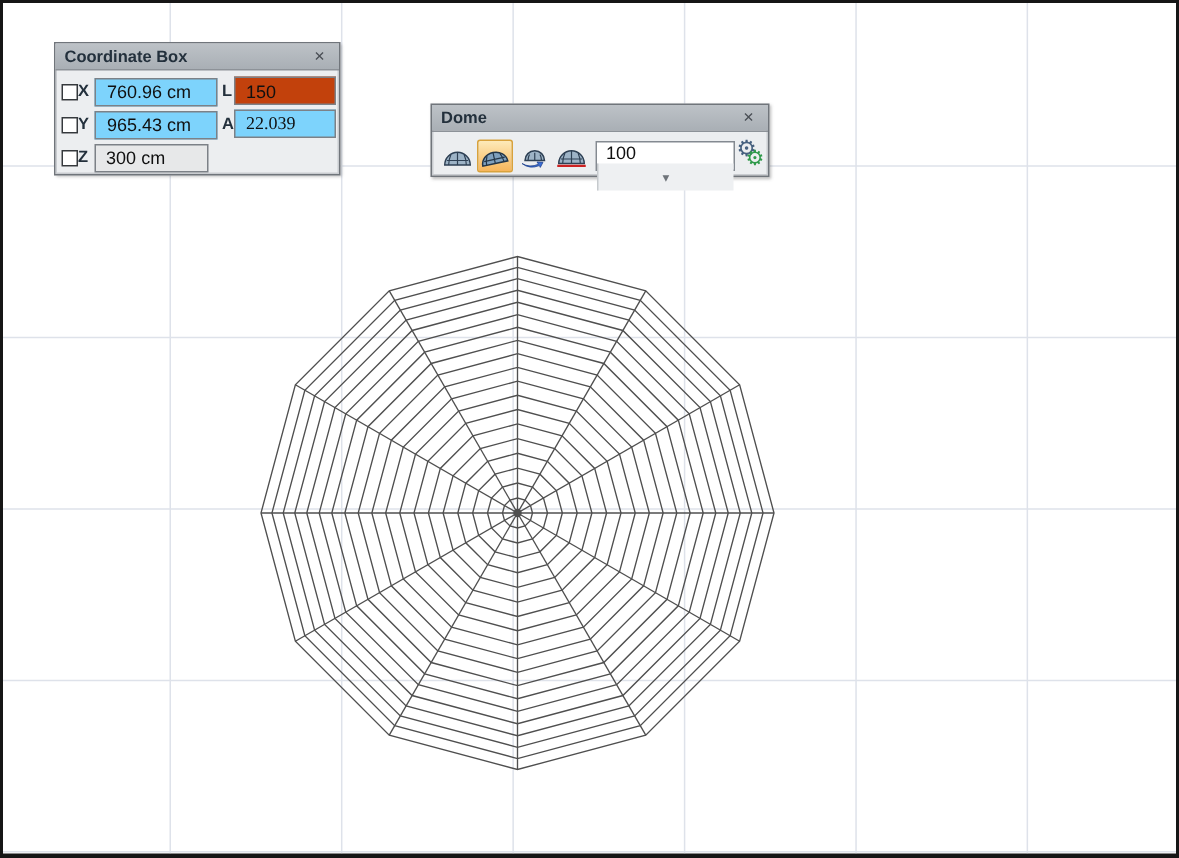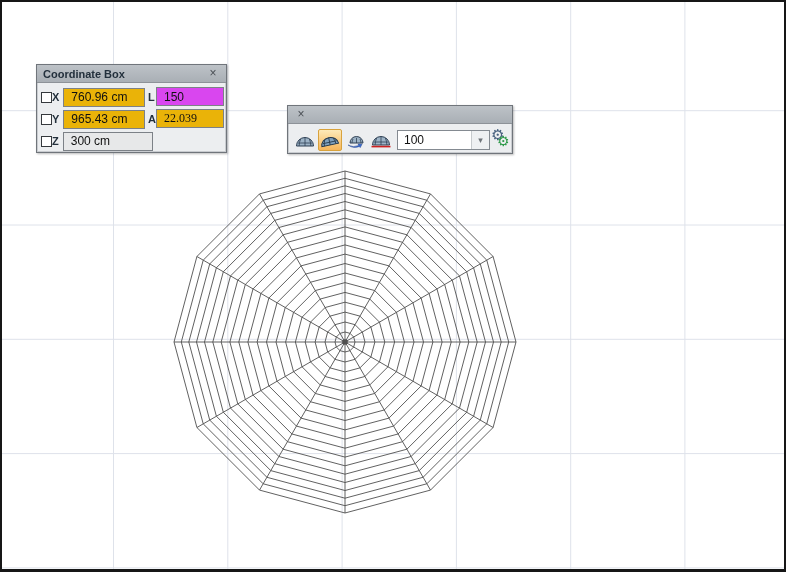--- a/index.html
+++ b/index.html
@@ -7,21 +7,20 @@
   #window{
     position:relative;width:786px;height:572px;background:#fff;
     border:2px solid #161616;border-bottom-width:3px;overflow:hidden;
   }
   #canvas-svg{position:absolute;left:0;top:0;}
   
   .palette{
     position:absolute;background:#eceef0;
     border:1px solid #70757b;
     box-shadow:0 0 0 1px #c9ccd0 inset, 1px 1px 2px rgba(60,60,60,.35);
-    margin-top:36px;
   }
   .palette .titlebar{
     height:18px;display:flex;align-items:center;
     background:linear-gradient(#bdc2c7,#a9afb5);
     border-bottom:1px solid #8d9298;
     padding:0 6px;cursor:default;
   }
   .palette .title{
     font-size:11px;font-weight:bold;color:#23303c;flex:1 1 auto;
     white-space:nowrap;overflow:hidden;
@@ -32,42 +31,42 @@
   }
   
   #coordinate-box{left:34px;top:26px;width:191px;height:89px;}
   .coord-row{position:absolute;height:20px;display:flex;align-items:center;}
   .checkbox{
     width:11px;height:11px;background:#fff;border:1px solid #35393d;
     display:inline-block;flex:0 0 auto;
   }
   .axis-label{font-size:11px;font-weight:bold;color:#23303c;margin-right:4px;}
   .field{
-    height:19px;background:#eab308;border:1px solid #7c8187;
+    height:19px;background:#7dd3fc;border:1px solid #7c8187;
     font-size:12px;color:#101010;display:flex;align-items:center;
     padding:0 0 0 7px;white-space:nowrap;overflow:hidden;
   }
   .field.disabled{background:#e7e8e9;}
-  .field.highlight{background:#d946ef;}
+  .field.highlight{background:#c2410c;}
   .param-label{font-size:11px;font-weight:bold;color:#23303c;position:absolute;}
   
   #dome-palette{left:285px;top:67px;width:226px;height:49px;}
   .toolbar{position:absolute;left:0;top:19px;right:0;bottom:0;display:block;}
   .tool-btn{
     position:absolute;top:4px;width:24px;height:22px;
     display:flex;align-items:center;justify-content:center;
     border:1px solid transparent;border-radius:2px;cursor:pointer;
   }
   .tool-btn.selected{
     background:linear-gradient(#fdeab9,#f7b65b);
     border:1px solid #d8a23c;
   }
   .combo{
     position:absolute;left:109px;top:5px;width:93px;height:20px;
-    background:#fff;border:1px solid #848a91;display:flex;cursor:pointer;
+    background:#fff;border:1px solid #848a91;display:flex;cursor:pointer;flex-direction:column;
   }
   .combo .combo-value{
     flex:1 1 auto;font-size:12px;color:#101010;display:flex;
     align-items:center;padding-left:6px;
   }
   .combo .combo-arrow{
     flex:0 0 18px;background:#eef0f2;border-left:1px solid #c6cacd;
     display:flex;align-items:center;justify-content:center;
     font-size:9px;color:#6f747a;
   }
@@ -150,26 +149,27 @@
       <span class="checkbox"></span>
       <span class="axis-label">Y</span>
       <span class="field" style="width:82px;">965.43 cm</span>
     </div>
     <span class="param-label" style="left:111px;top:48px;">A</span>
     <span class="field" style="position:absolute;left:119px;top:44px;width:68px;font-family:Liberation Serif, serif;">22.039</span>
 
     <div class="coord-row" style="left:4px;top:66px;right:4px;">
       <span class="checkbox"></span>
       <span class="axis-label">Z</span>
-      <span class="field disabled" style="width:90px;">300 cm</span>
+      <span class="field disabled" style="width:76px;">300 cm</span>
     </div>
   </div>
 
   <div class="palette" id="dome-palette">
     <div class="titlebar">
+      <span class="title">Dome</span>
       <span class="close-btn">×</span>
     </div>
 
     <div class="toolbar">
 
       <div class="tool-btn" style="left:5px;">
         <svg width="20" height="15" viewBox="0 0 20 15">
           <path d="M1.5 13 A8.5 8.5 0 0 1 18.5 13 Z" fill="#9db3c6" stroke="#2e4054" stroke-width="1"></path>
           <path d="M10 4.5 V13 M5.6 6 Q4.2 9.2 4.1 13 M14.4 6 Q15.8 9.2 15.9 13 M3 10 H17" fill="none" stroke="#2e4054" stroke-width="0.8"></path>
         </svg>

